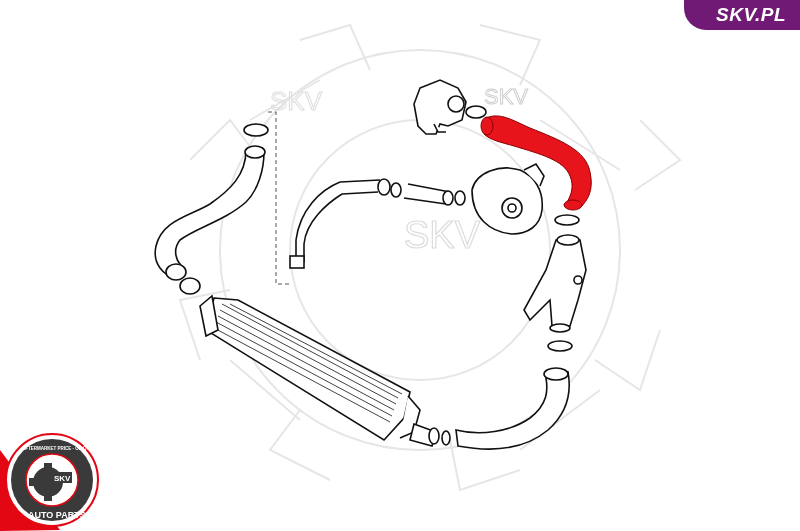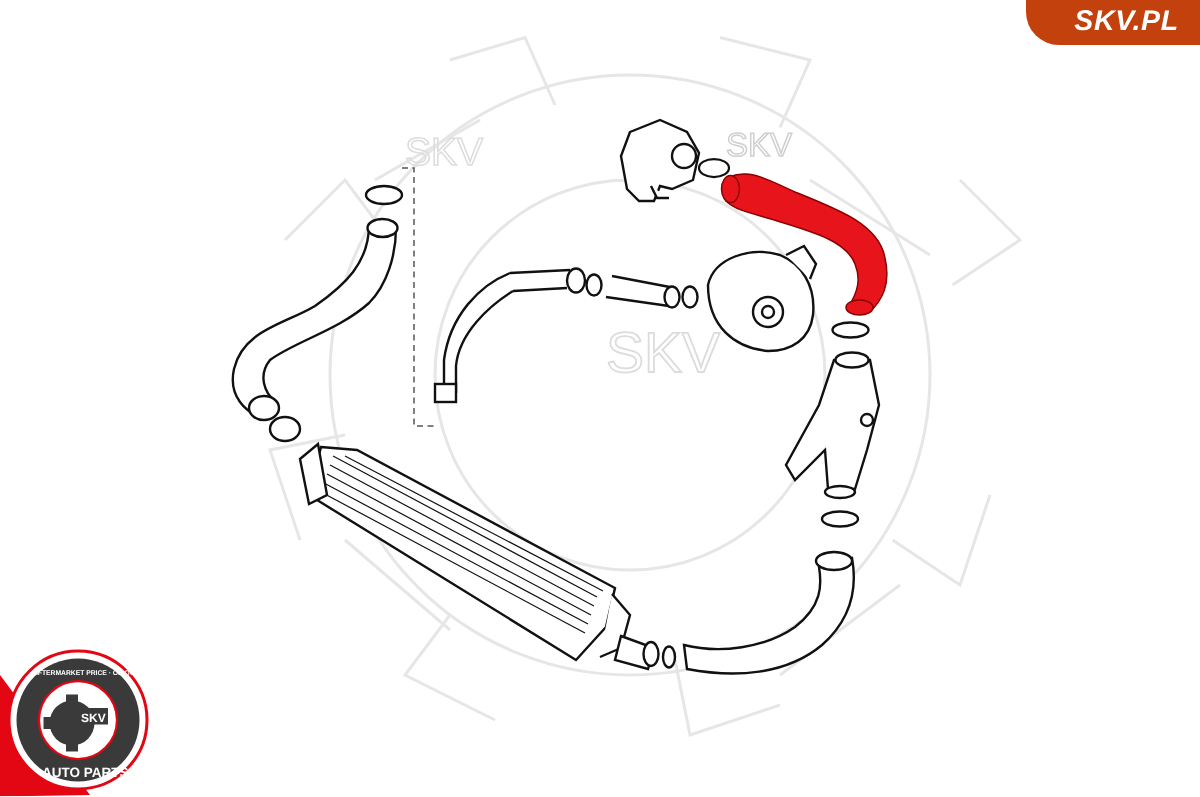--- a/index.html
+++ b/index.html
@@ -1,18 +1,18 @@
 <!DOCTYPE html>
 <html><head>
 <meta charset="utf-8">
 <style>
   html, body { margin:0; padding:0; background:#ffffff; }
   body { width:800px; height:531px; position:relative; overflow:hidden; font-family:"Liberation Sans", sans-serif; }
   .stage { position:absolute; left:0; top:0; width:800px; height:531px; }
-  .brand-tab { position:absolute; right:0; top:0; width:116px; height:30px; background:#c2410c; border-bottom-left-radius:22px; }
+  .brand-tab { position:absolute; right:0; top:0; width:116px; height:30px; background:#701a75; border-bottom-left-radius:22px; }
   .brand-text { position:absolute; right:14px; top:4px; color:#ffffff; font-weight:bold; font-style:italic; font-size:19px; letter-spacing:0.5px; }
   .badge { position:absolute; left:0; top:430px; width:100px; height:101px; }
   .badge-text { font-family:"Liberation Sans", sans-serif; font-weight:bold; }
 </style>
 </head>
 <body>
 
 <div class="stage">
   <svg width="800" height="531" viewBox="0 0 800 531" xmlns="http://www.w3.org/2000/svg">
 

